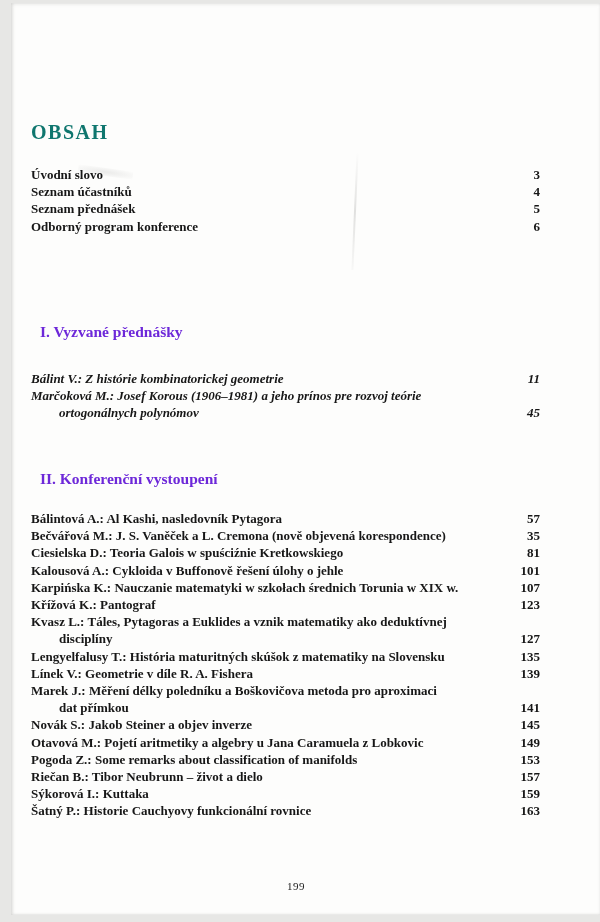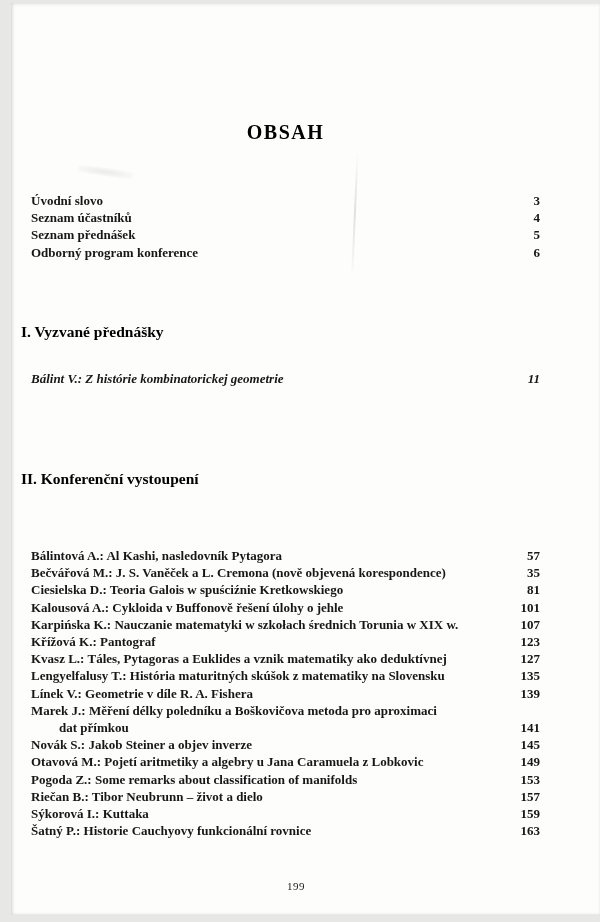--- a/index.html
+++ b/index.html
@@ -8,32 +8,32 @@
     background:#e7e7e5;
     font-family:"Liberation Serif", serif;
   }
   .page {
     position:absolute; left:11px; top:3px; right:0; bottom:7px;
     background:#fdfdfc;
     box-shadow: inset 2px 0 3px rgba(120,120,118,0.18), inset 0 2px 3px rgba(140,140,138,0.10), inset 0 -1px 2px rgba(150,150,148,0.12);
   }
   .doc-title {
     position:absolute; left:31px; width:509px; top:109px;
-    text-align:center; font-size:20px; font-weight:bold;
-    letter-spacing:1.5px; color:#000000; line-height:20px;
+    font-size:20px; font-weight:bold;
+    letter-spacing:1.5px; color:#0f766e; line-height:20px;
   }
   .toc-block { position:absolute; left:31px; width:509px; }
-  .fm-block  { top:192px; }
+  .fm-block  { top:166px; }
   .sec1-head { top:310px; }
   .sec1-body { top:370px;font-style:italic; }
   .sec2-head { top:457px; }
-  .sec2-body { top:510px;margin-top:37px; }
+  .sec2-body { top:510px; }
   .section-heading {
-    position:absolute; left:21px;
-    font-size:15.5px; font-weight:bold; color:#000000; white-space:nowrap;
+    position:absolute; left:40px;
+    font-size:15.5px; font-weight:bold; color:#6d28d9; white-space:nowrap;
   }
   .entry { position:relative; }
   .entry .lines { padding-right:48px; }
   .line {
     font-size:13px; font-weight:bold; color:#171717;
     line-height:17.2px; white-space:nowrap;
   }
   .line.cont { padding-left:28px; }
   .pg {
     position:absolute; right:0; bottom:0;
@@ -92,20 +92,27 @@
   </div>
 
 <h2 class="section-heading sec1-head">I. Vyzvané přednášky</h2>
 <div class="toc-block sec1-body" id="section-0-entries">
     <div class="entry">
       <div class="lines">
         <div class="line">Bálint V.: Z histórie kombinatorickej geometrie</div>
       </div>
       <div class="pg">11</div>
     </div>
+    <div class="entry">
+      <div class="lines">
+        <div class="line">Marčoková M.: Josef Korous (1906–1981) a jeho prínos pre rozvoj teórie</div>
+        <div class="line cont">ortogonálnych polynómov</div>
+      </div>
+      <div class="pg">45</div>
+    </div>
   </div>
 
 <h2 class="section-heading sec2-head">II. Konferenční vystoupení</h2>
 <div class="toc-block sec2-body" id="section-1-entries">
     <div class="entry">
       <div class="lines">
         <div class="line">Bálintová A.: Al Kashi, nasledovník Pytagora</div>
       </div>
       <div class="pg">57</div>
     </div>
@@ -135,20 +142,21 @@
     </div>
     <div class="entry">
       <div class="lines">
         <div class="line">Křížová K.: Pantograf</div>
       </div>
       <div class="pg">123</div>
     </div>
     <div class="entry">
       <div class="lines">
         <div class="line">Kvasz L.: Táles, Pytagoras a Euklides a vznik matematiky ako deduktívnej</div>
+        <div class="line cont">disciplíny</div>
       </div>
       <div class="pg">127</div>
     </div>
     <div class="entry">
       <div class="lines">
         <div class="line">Lengyelfalusy T.: História maturitných skúšok z matematiky na Slovensku</div>
       </div>
       <div class="pg">135</div>
     </div>
     <div class="entry">

